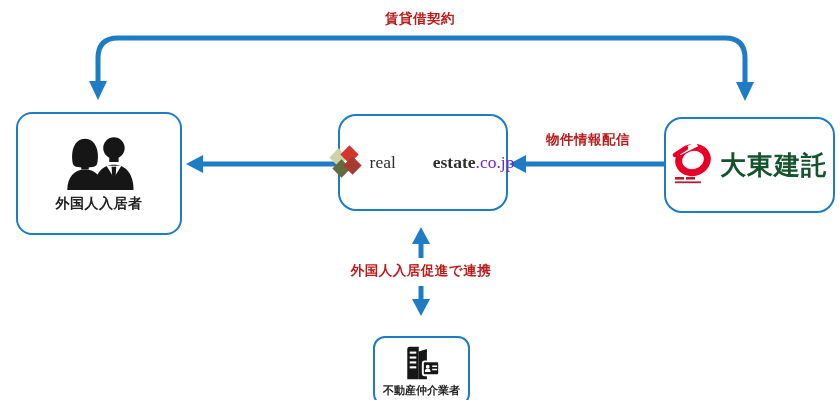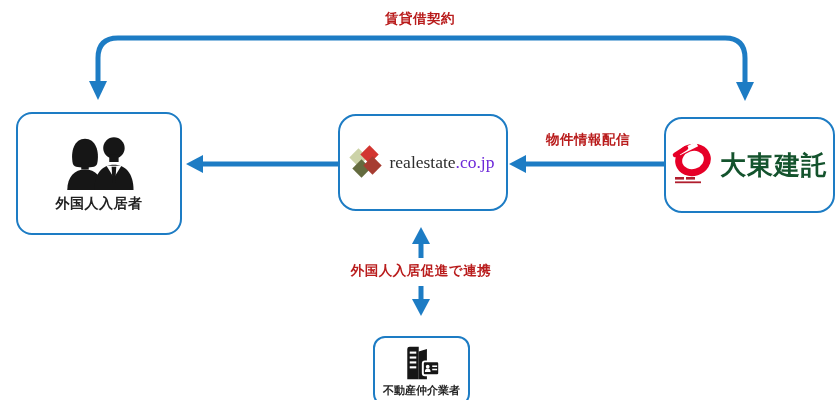--- a/index.html
+++ b/index.html
@@ -58,21 +58,21 @@
   .flow-label.two-line { text-align: center; line-height: 24px; }
 
   
   .re-mark { position: relative; width: 30px; height: 30px; flex: 0 0 auto; }
   .re-mark span { position: absolute; width: 13px; height: 13px; transform: rotate(45deg); }
   .re-sq-tl { left: 0px;  top: 3px;  background: #ccd3a8; }
   .re-sq-tr { left: 11px; top: 0px;  background: #d23530; }
   .re-sq-bl { left: 3px;  top: 14px; background: #646b3f; }
   .re-sq-br { left: 14px; top: 11px; background: #a63c31; }
   .re-text { font-family: "Liberation Serif", "DejaVu Serif", serif; font-size: 17.5px; color: #2e2e2e; white-space: nowrap; }
-  .re-text .bold { font-weight: 400; }
+  .re-text .bold { font-weight: 700; padding-left: 37px; }
   .re-text .domain { color: #6d28d9; }
 
   
   .daito-text {
     color: #14532d;
     font-weight: 800;
     font-size: 26px;
     letter-spacing: 1px;
     white-space: nowrap;
   }

